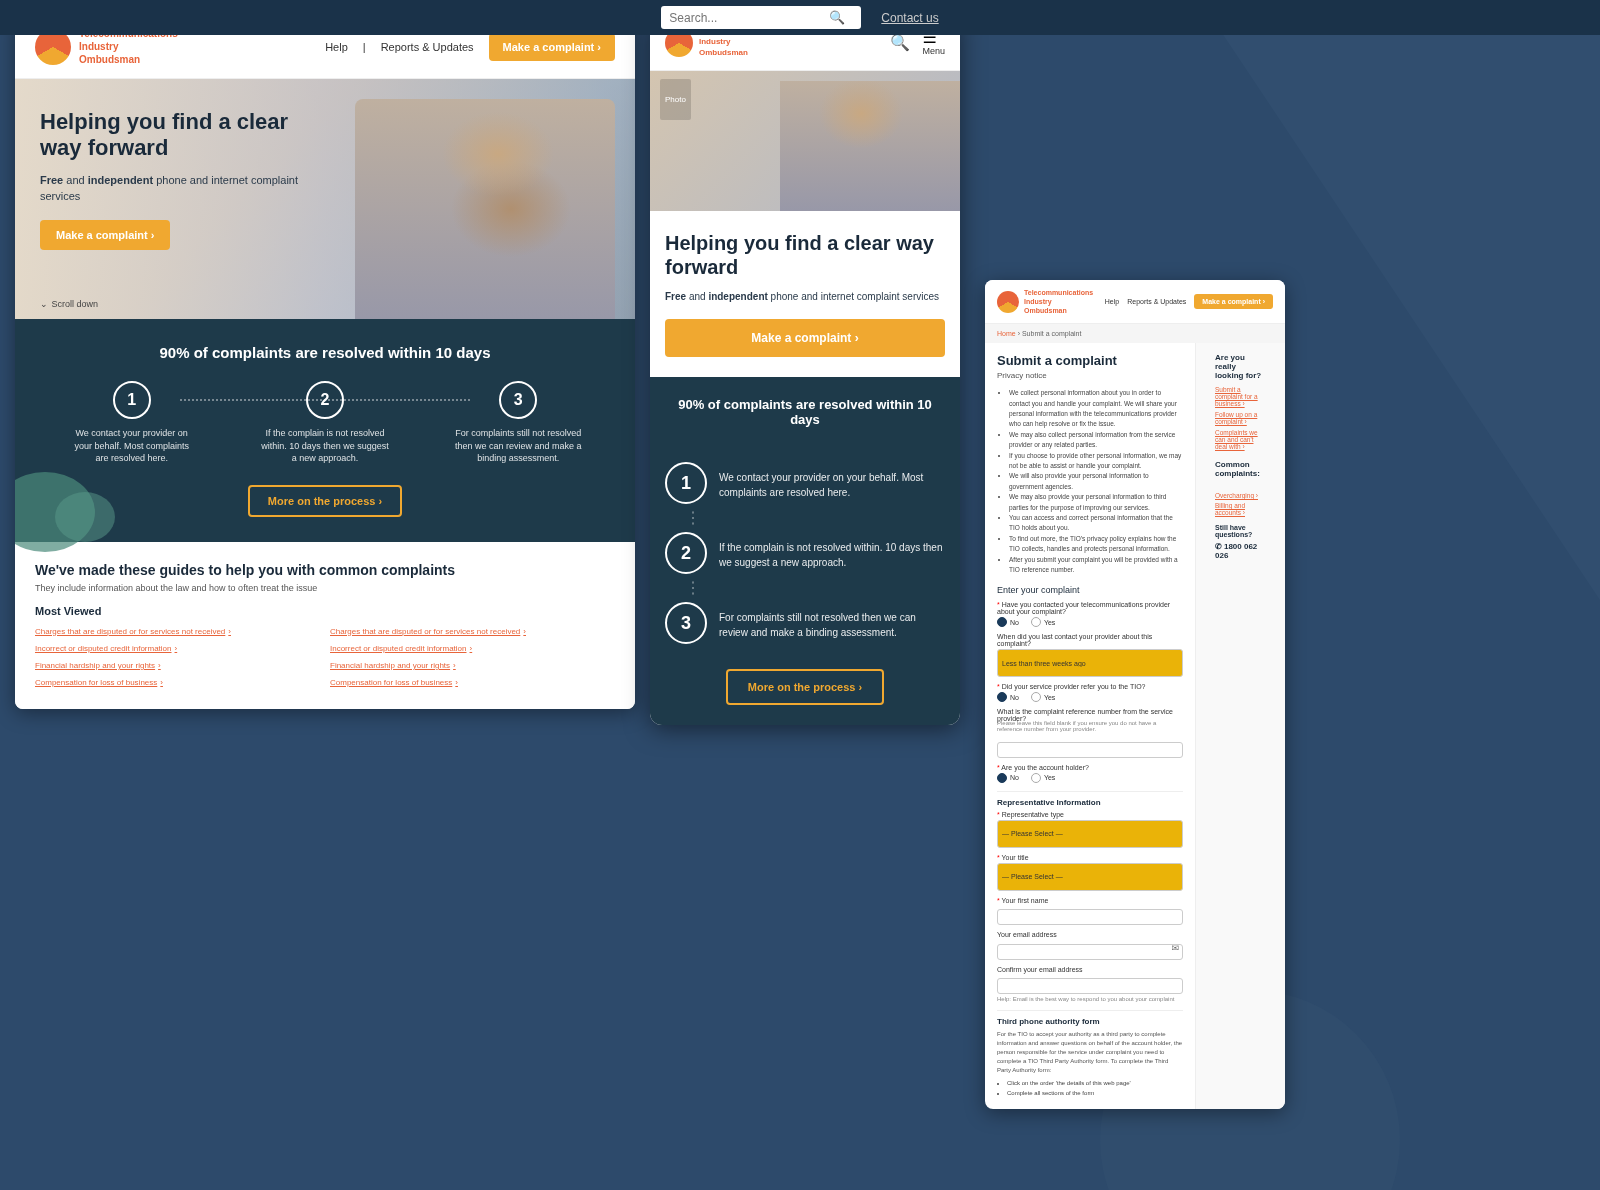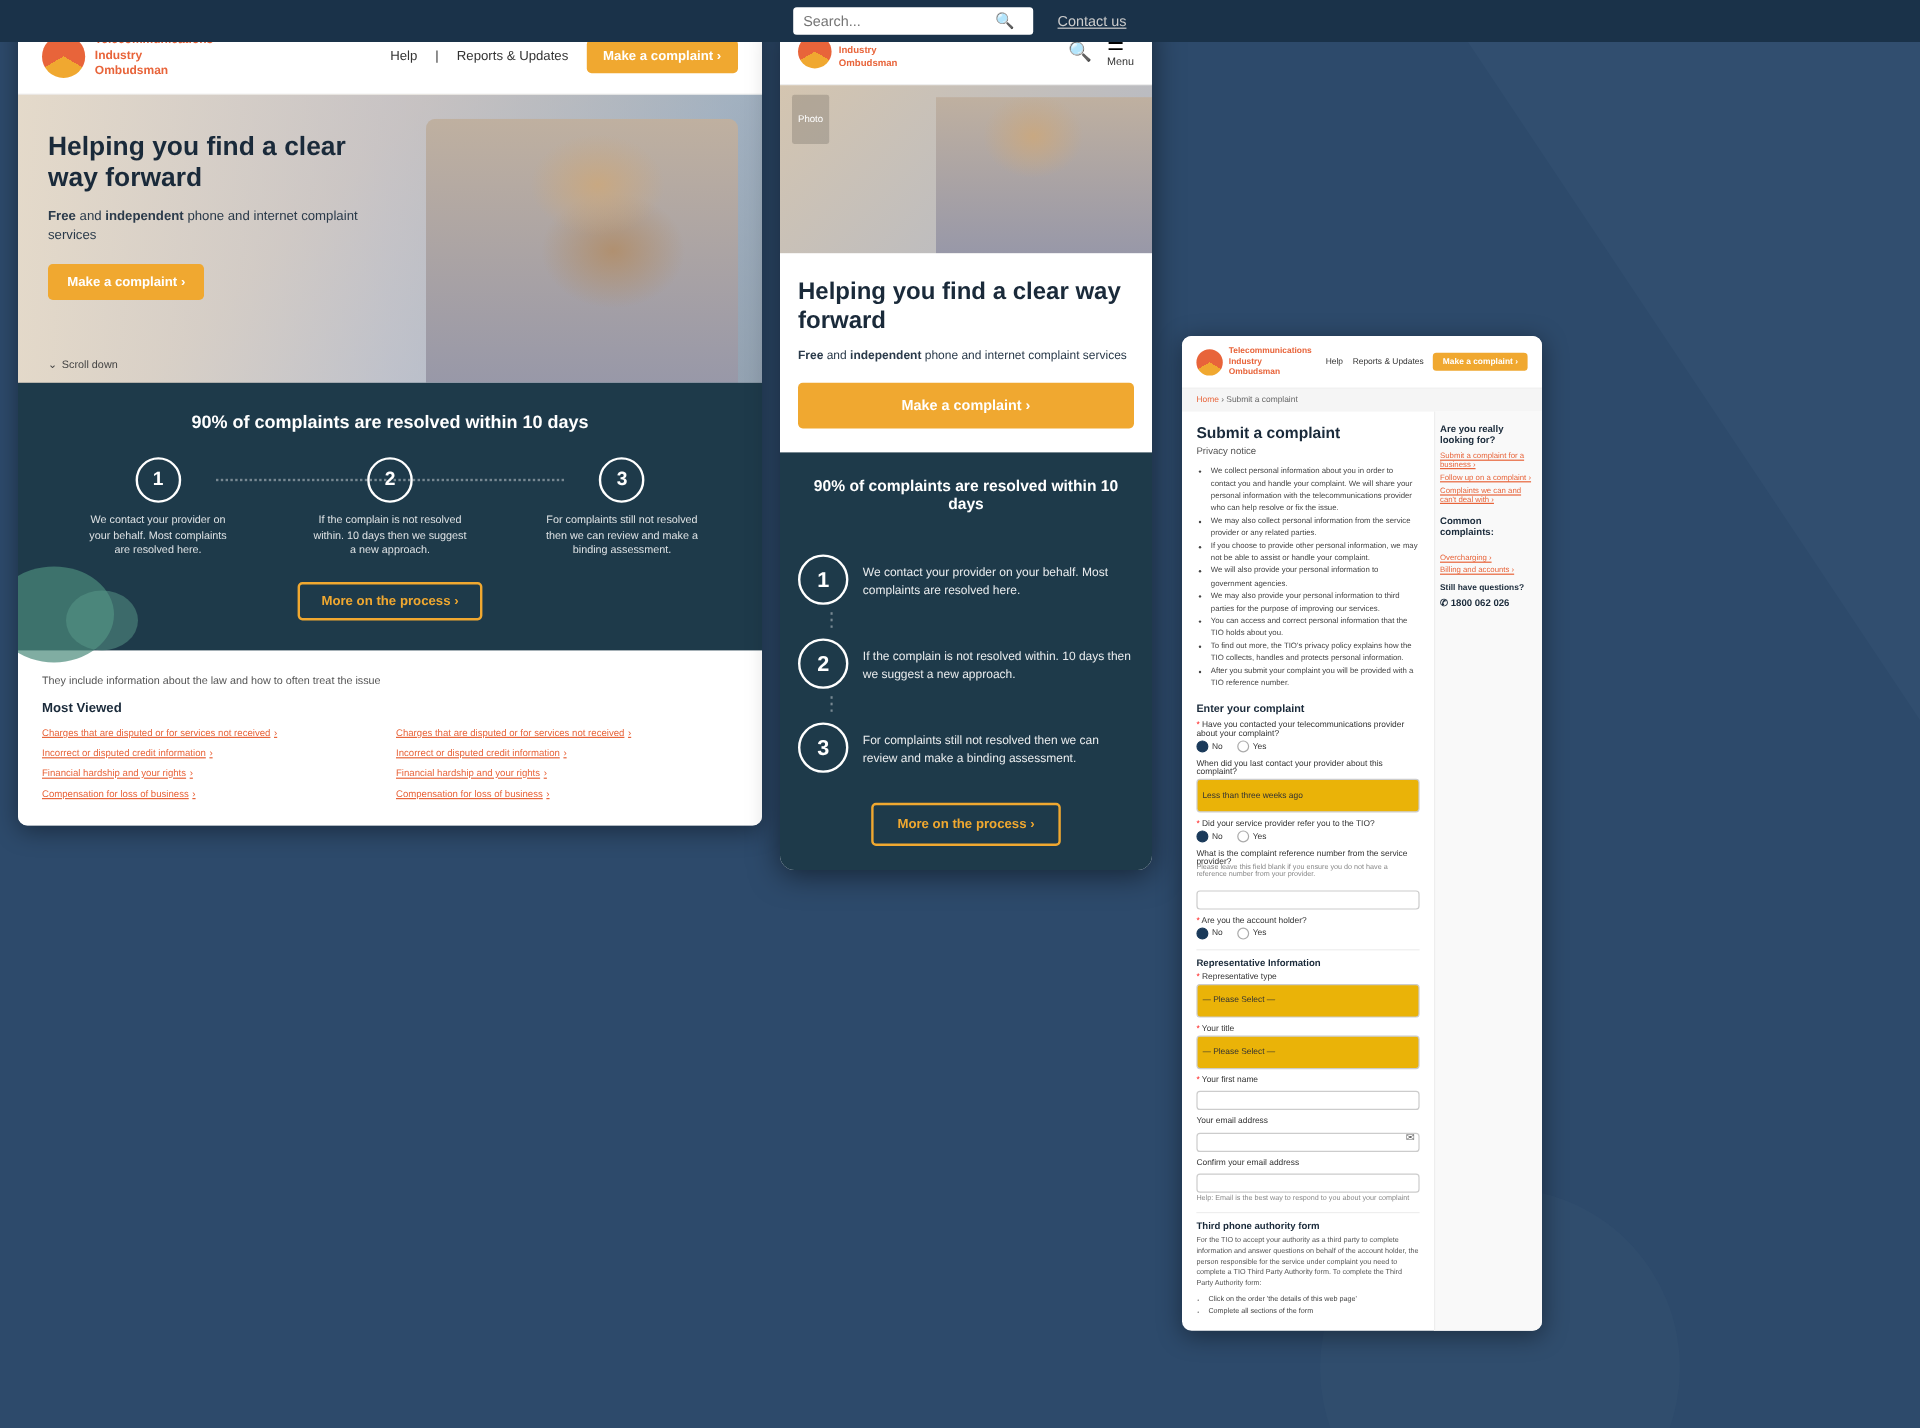--- a/index.html
+++ b/index.html
@@ -580,21 +580,21 @@
     .form-body {
       display: flex;
       gap: 0;
     }
     .form-main {
       flex: 1;
       padding: 10px 12px;
     }
     .form-sidebar {
       width: 90px;
-      padding: 10px 4px;
+      padding: 10px 19px;
       background: #f9f9f9;
       border-left: 1px solid #eee;
       font-size: 7px;
     }
 
     .form-title {
       font-size: 13px;
       font-weight: bold;
       color: #1a2a3a;
       margin-bottom: 3px;
@@ -607,21 +607,21 @@
     .privacy-bullets {
       list-style: disc;
       padding-left: 12px;
       font-size: 6.5px;
       color: #444;
       line-height: 1.6;
       margin-bottom: 10px;
     }
     .form-section-title {
       font-size: 9px;
-      font-weight: bold;
+      font-weight: normal;
       color: #1a2a3a;
       margin-bottom: 6px;
     }
     .form-field-label {
       font-size: 7px;
       color: #333;
       margin-bottom: 2px;
       display: block;
     }
     .form-field-label .required { color: red; }
@@ -841,20 +841,21 @@
       </div>
       <div class="step-item">
         <div class="step-circle">3</div>
         <div class="step-label">For complaints still not resolved then we can review and make a binding assessment.</div>
       </div>
     </div>
     <button class="process-btn">More on the process ›</button>
   </div>
 
   <div class="desktop-guides">
+    <div class="guides-title">We've made these guides to help you with common complaints</div>
     <div class="guides-subtitle">They include information about the law and how to often treat the issue</div>
     <div class="most-viewed-label">Most Viewed</div>
     <div class="guide-links-grid">
       <div class="guide-link-item">
           <span>Charges that are disputed or for services not received</span> 
           <span>›</span>
         </div>
       <div class="guide-link-item">
           <span>Charges that are disputed or for services not received</span> 
           <span>›</span>

